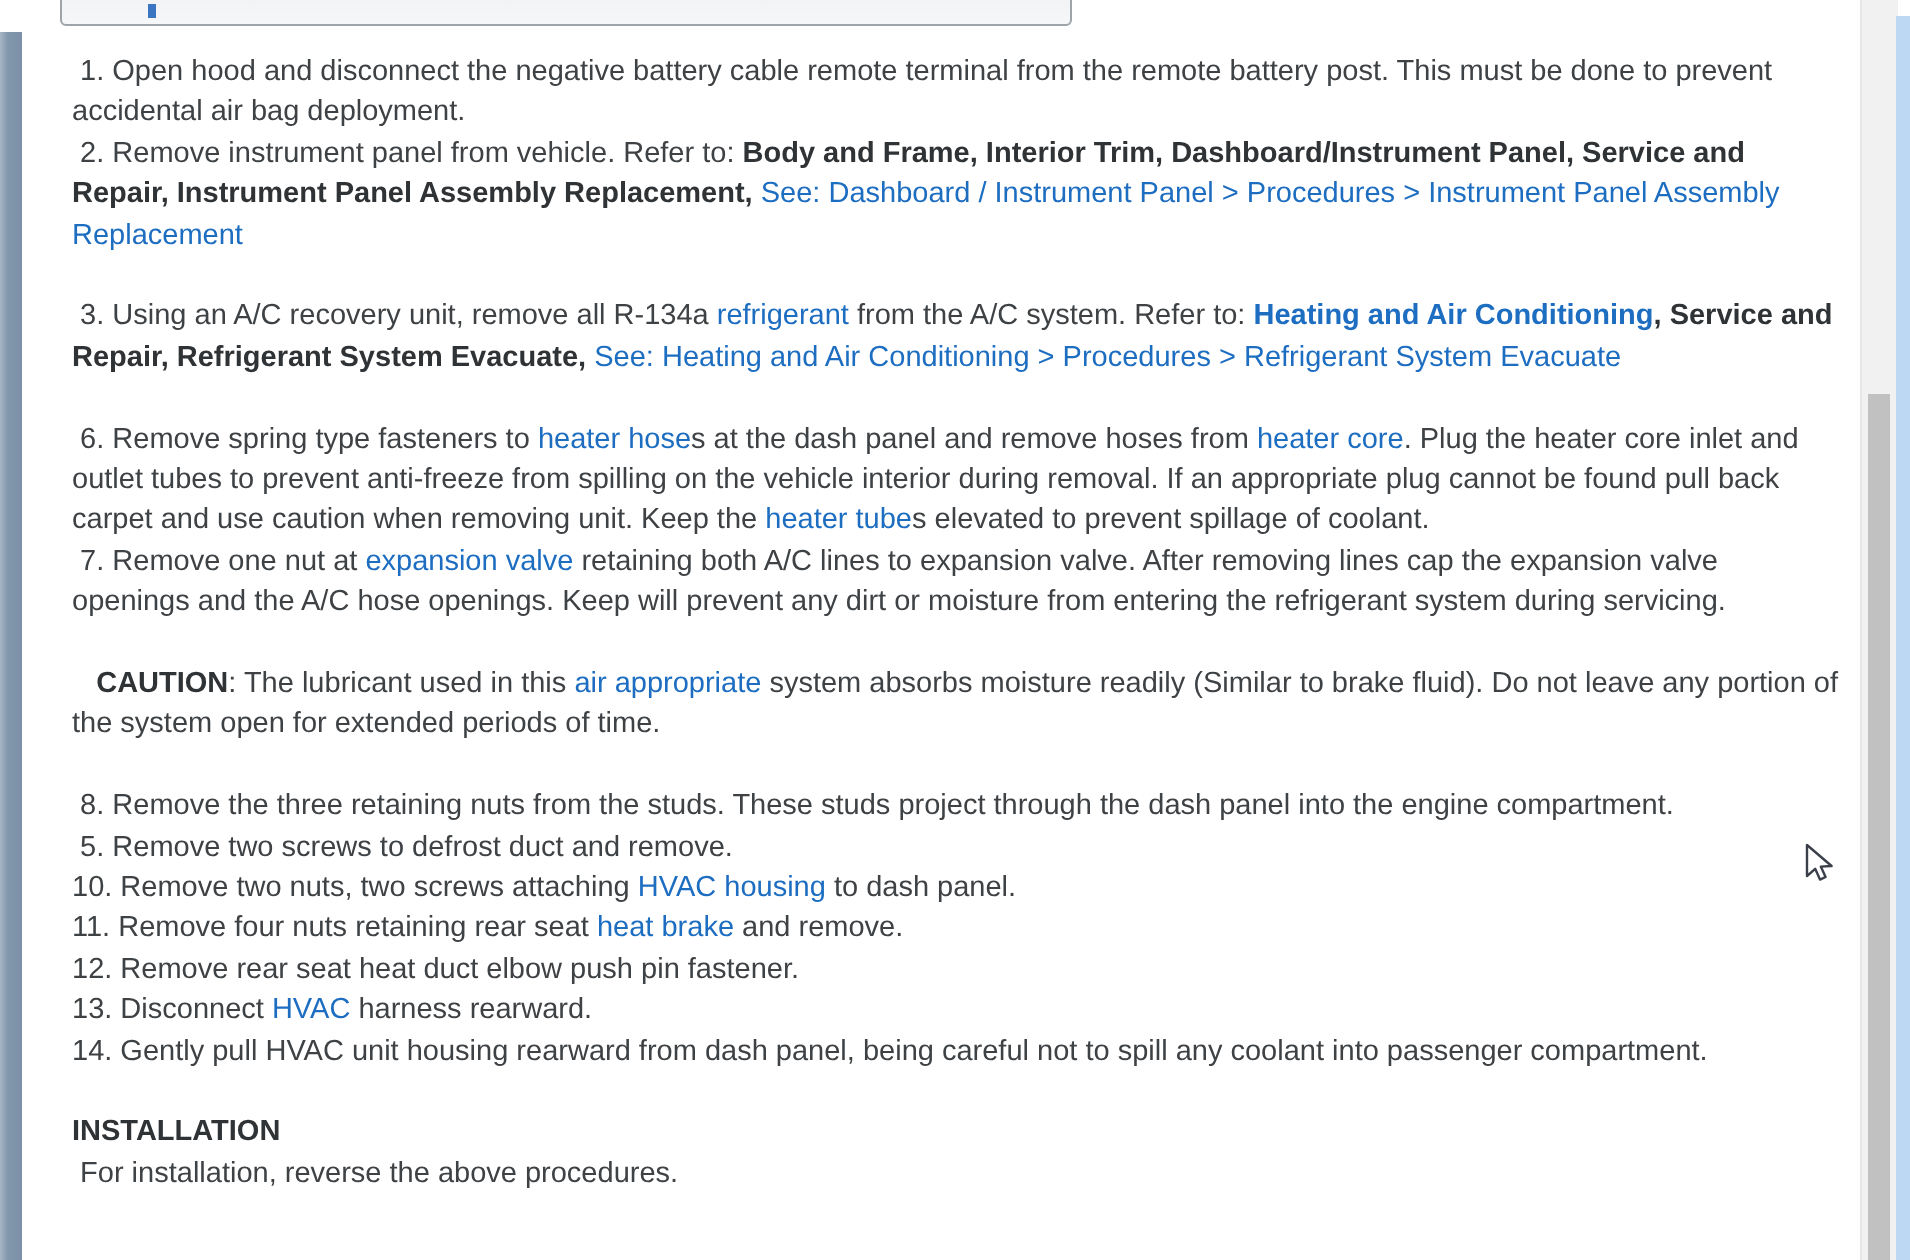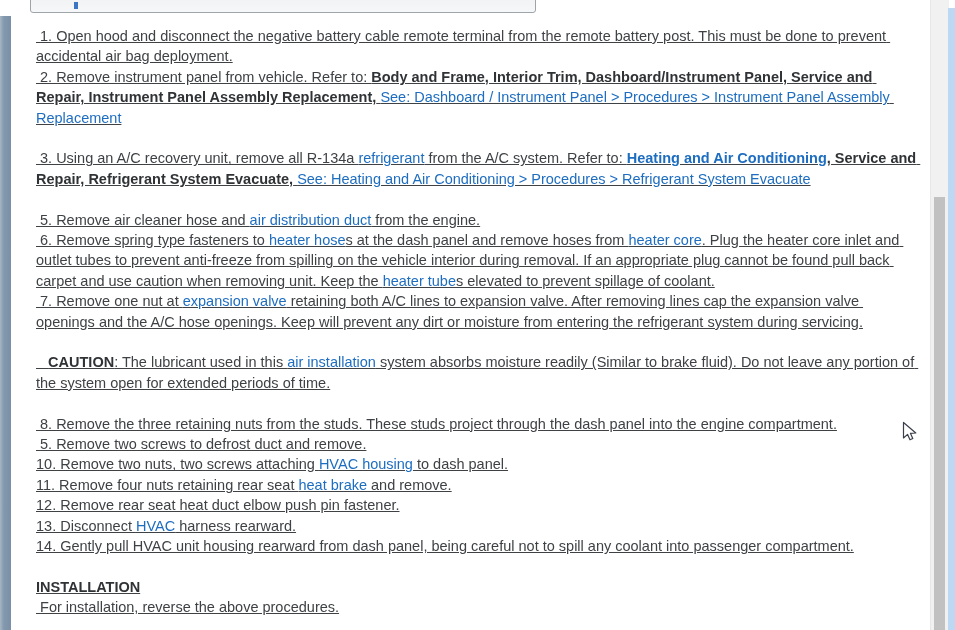--- a/index.html
+++ b/index.html
@@ -23,21 +23,21 @@
     position:absolute;left:43px;bottom:3px;width:4px;height:7px;
     background:#3b76c2;
   }
   
   .content{
     position:absolute;left:36px;top:26px;width:884px;
     color:#3f4245;font-size:14.5px;line-height:20.4px;
   }
   .group{margin:0 0 20.4px 0;}
   .group:last-child{margin-bottom:0;}
-  .para{white-space:pre-wrap;margin:0;text-decoration:underline;}
+  .para{white-space:pre-wrap;margin:0;}
   .content a{color:#1d6dc1;text-decoration:none;cursor:pointer;}
   .bold{font-weight:700;color:#303336;}
   .boldlink{font-weight:700;}
   
   .v-scrollbar{
     position:absolute;left:930px;top:0;width:18px;height:630px;
     background:#f1f1f1;border-left:1px solid #e7e7e7;
   }
   .v-thumb{
     position:absolute;left:3px;top:197px;width:11px;height:433px;
@@ -61,26 +61,25 @@
 
 <div class="content" id="doc">
     <div class="group">
       <div class="para"><span> 1. Open hood and disconnect the negative battery cable remote terminal from the remote battery post. This must be done to prevent accidental air bag deployment.</span></div>
       <div class="para"><span> 2. Remove instrument panel from vehicle. Refer to: </span><span class="bold">Body and Frame, Interior Trim, Dashboard/Instrument Panel, Service and Repair, Instrument Panel Assembly Replacement,</span><span> </span><a class="link" href="#">See: Dashboard / Instrument Panel &gt; Procedures &gt; Instrument Panel Assembly Replacement</a></div>
     </div>
     <div class="group">
       <div class="para"><span> 3. Using an A/C recovery unit, remove all R-134a </span><a class="link" href="#">refrigerant</a><span> from the A/C system. Refer to: </span><a class="boldlink" href="#">Heating and Air Conditioning</a><span class="bold">, Service and Repair, Refrigerant System Evacuate,</span><span> </span><a class="link" href="#">See: Heating and Air Conditioning &gt; Procedures &gt; Refrigerant System Evacuate</a></div>
     </div>
     <div class="group">
-      <div class="para"><span> 5. Remove air cleaner hose and </span><a class="link" href="#">air distribution duct</a><span> from the engine.</span></div>
       <div class="para"><span> 6. Remove spring type fasteners to </span><a class="link" href="#">heater hose</a><span>s at the dash panel and remove hoses from </span><a class="link" href="#">heater core</a><span>. Plug the heater core inlet and outlet tubes to prevent anti-freeze from spilling on the vehicle interior during removal. If an appropriate plug cannot be found pull back carpet and use caution when removing unit. Keep the </span><a class="link" href="#">heater tube</a><span>s elevated to prevent spillage of coolant.</span></div>
       <div class="para"><span> 7. Remove one nut at </span><a class="link" href="#">expansion valve</a><span> retaining both A/C lines to expansion valve. After removing lines cap the expansion valve openings and the A/C hose openings. Keep will prevent any dirt or moisture from entering the refrigerant system during servicing.</span></div>
     </div>
     <div class="group">
-      <div class="para"><span>   </span><span class="bold">CAUTION</span><span>: The lubricant used in this </span><a class="link" href="#">air installation</a><span> system absorbs moisture readily (Similar to brake fluid). Do not leave any portion of the system open for extended periods of time.</span></div>
+      <div class="para"><span>   </span><span class="bold">CAUTION</span><span>: The lubricant used in this </span><a class="link" href="#">air appropriate</a><span> system absorbs moisture readily (Similar to brake fluid). Do not leave any portion of the system open for extended periods of time.</span></div>
     </div>
     <div class="group">
       <div class="para"><span> 8. Remove the three retaining nuts from the studs. These studs project through the dash panel into the engine compartment.</span></div>
       <div class="para"><span> 5. Remove two screws to defrost duct and remove.</span></div>
       <div class="para"><span>10. Remove two nuts, two screws attaching </span><a class="link" href="#">HVAC housing</a><span> to dash panel.</span></div>
       <div class="para"><span>11. Remove four nuts retaining rear seat </span><a class="link" href="#">heat brake</a><span> and remove.</span></div>
       <div class="para"><span>12. Remove rear seat heat duct elbow push pin fastener.</span></div>
       <div class="para"><span>13. Disconnect </span><a class="link" href="#">HVAC</a><span> harness rearward.</span></div>
       <div class="para"><span>14. Gently pull HVAC unit housing rearward from dash panel, being careful not to spill any coolant into passenger compartment.</span></div>
     </div>

